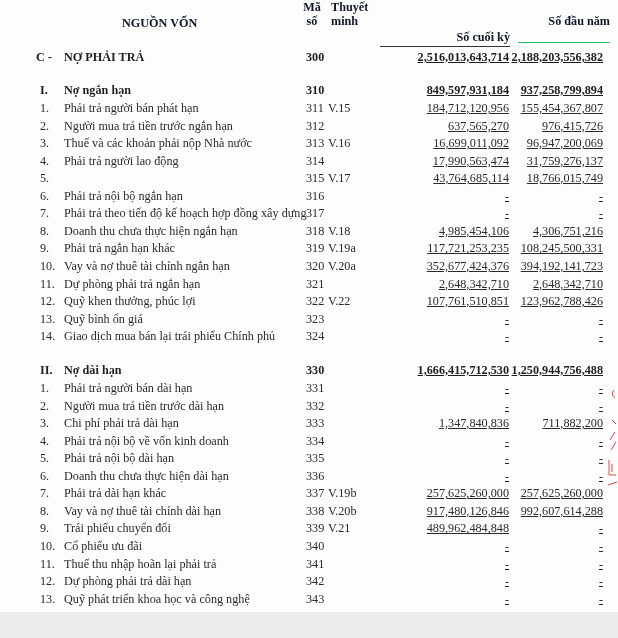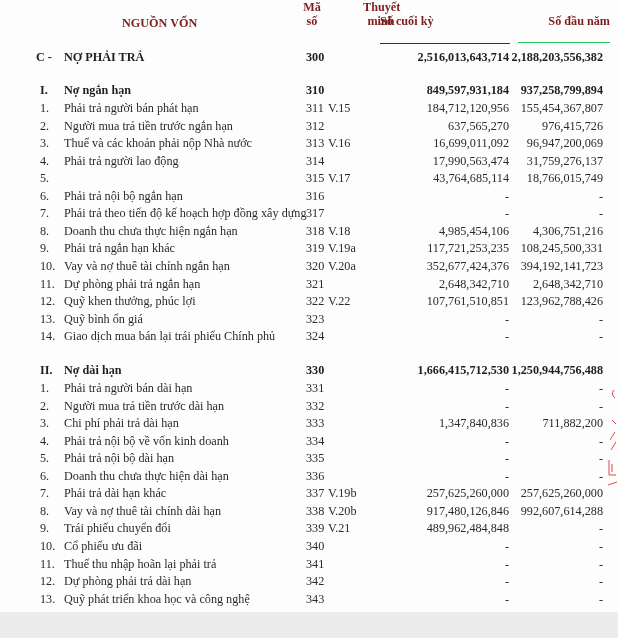--- a/index.html
+++ b/index.html
@@ -5,35 +5,35 @@
     html, body { margin: 0; padding: 0; }
     body {
       width: 618px; height: 638px; overflow: hidden; position: relative;
       background: #ffffff; color: #2a2a2a;
       font-family: "Liberation Serif", "DejaVu Serif", serif;
       font-size: 12.2px;
     }
     .page { position: absolute; left: 0; top: 0; width: 618px; height: 612px; background: #fdfdfd; }
     .bottom-band { position: absolute; left: 0; top: 612px; width: 618px; height: 26px; background: #ececec; }
 
-    .hdr { position: absolute; font-weight: bold; color: #7f1d1d; }
+    .hdr { position: absolute; font-weight: bold; color: #0f172a; }
     .hdr-title { left: 122px; top: 16px; width: 170px; }
     .hdr-ma { left: 300px; top: 0px; width: 24px; text-align: center; line-height: 14px; }
-    .hdr-tm { left: 331px; top: 0px; width: 36px; text-align: center; line-height: 14px; margin-left: 32px; }
-    .hdr-end { left: 380px; top: 14px; width: 130px; border-bottom: 1px solid #333; padding-bottom: 14px; }
+    .hdr-tm { left: 331px; top: 0px; width: 36px; text-align: left; line-height: 14px; }
+    .hdr-end { left: 380px; top: 30px; width: 130px; text-align: right; border-bottom: 1px solid #333; padding-bottom: 1px; }
     .hdr-start { left: 518px; top: 14px; width: 92px; text-align: right; border-bottom: 1px solid #22c55e; padding-bottom: 13px; }
 
     .row { position: absolute; left: 0; width: 618px; height: 18px; line-height: 18px; }
     .row span { position: absolute; top: 0; white-space: nowrap; }
     .c-num { left: 40px; }
     .c-label { left: 64px; }
     .c-code { left: 306px; }
     .c-note { left: 328px; }
-    .c-end { right: 109px; text-align: right; }
-    .c-start { right: 15px; text-align: center; }
+    .c-end { right: 109px; text-align: right; text-decoration: underline; }
+    .c-start { right: 15px; text-align: center; text-decoration: underline; }
     .bold span { font-weight: bold; color: #1e1e1e; }
     .sec-c .c-num { left: 36px; }
 
     .mark { position: absolute; left: 606px; top: 380px; width: 12px; height: 110px; }
   </style>
 </head>
 <body>
 
 <div class="page">
   <div class="hdr hdr-title">NGUỒN VỐN</div>

